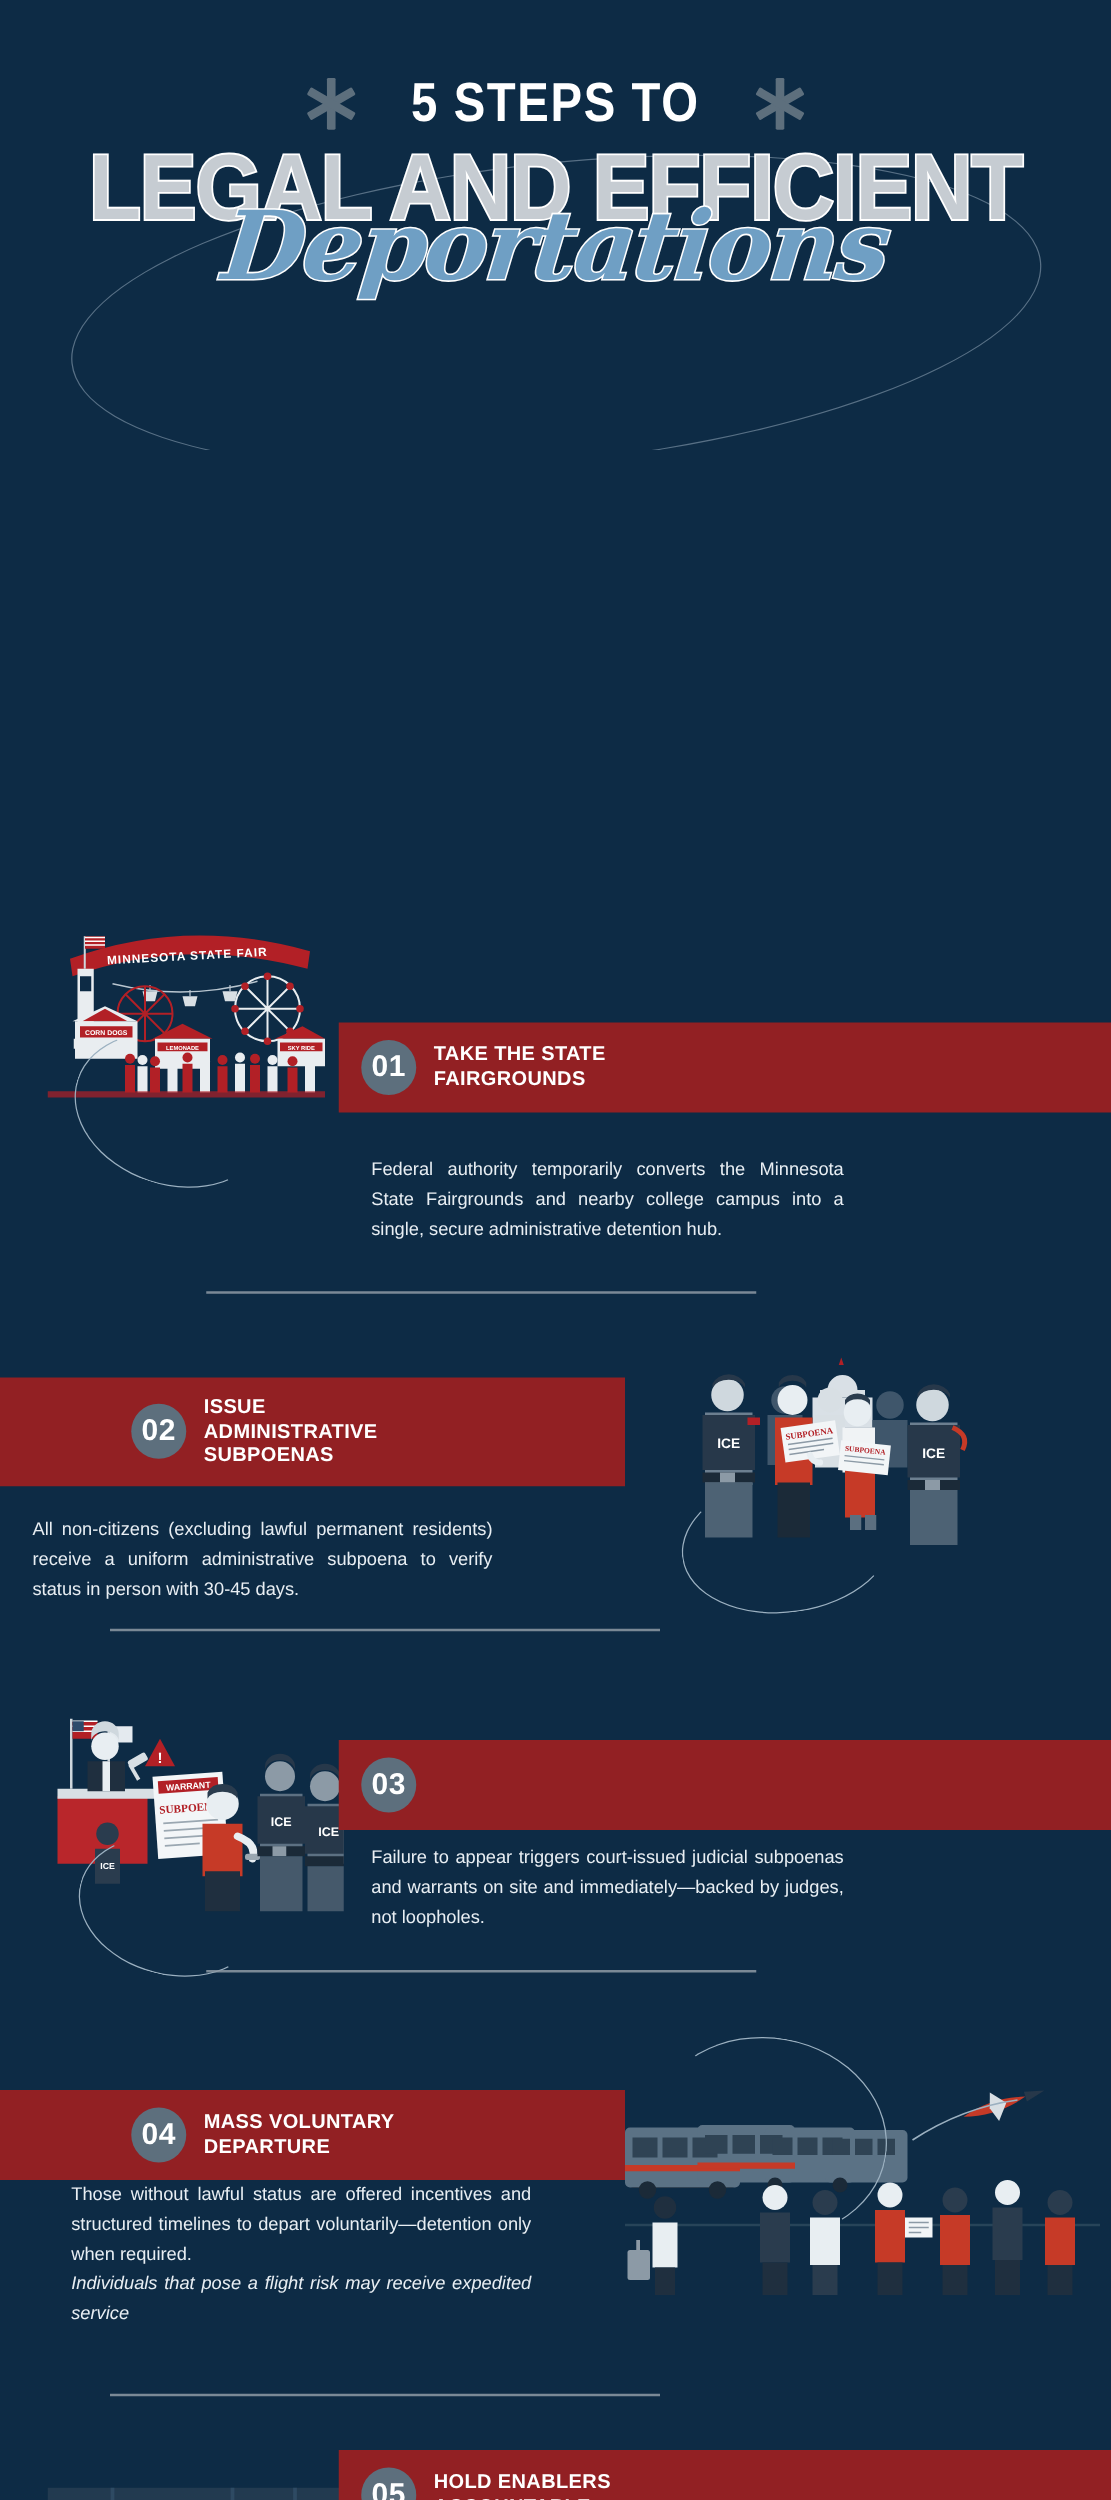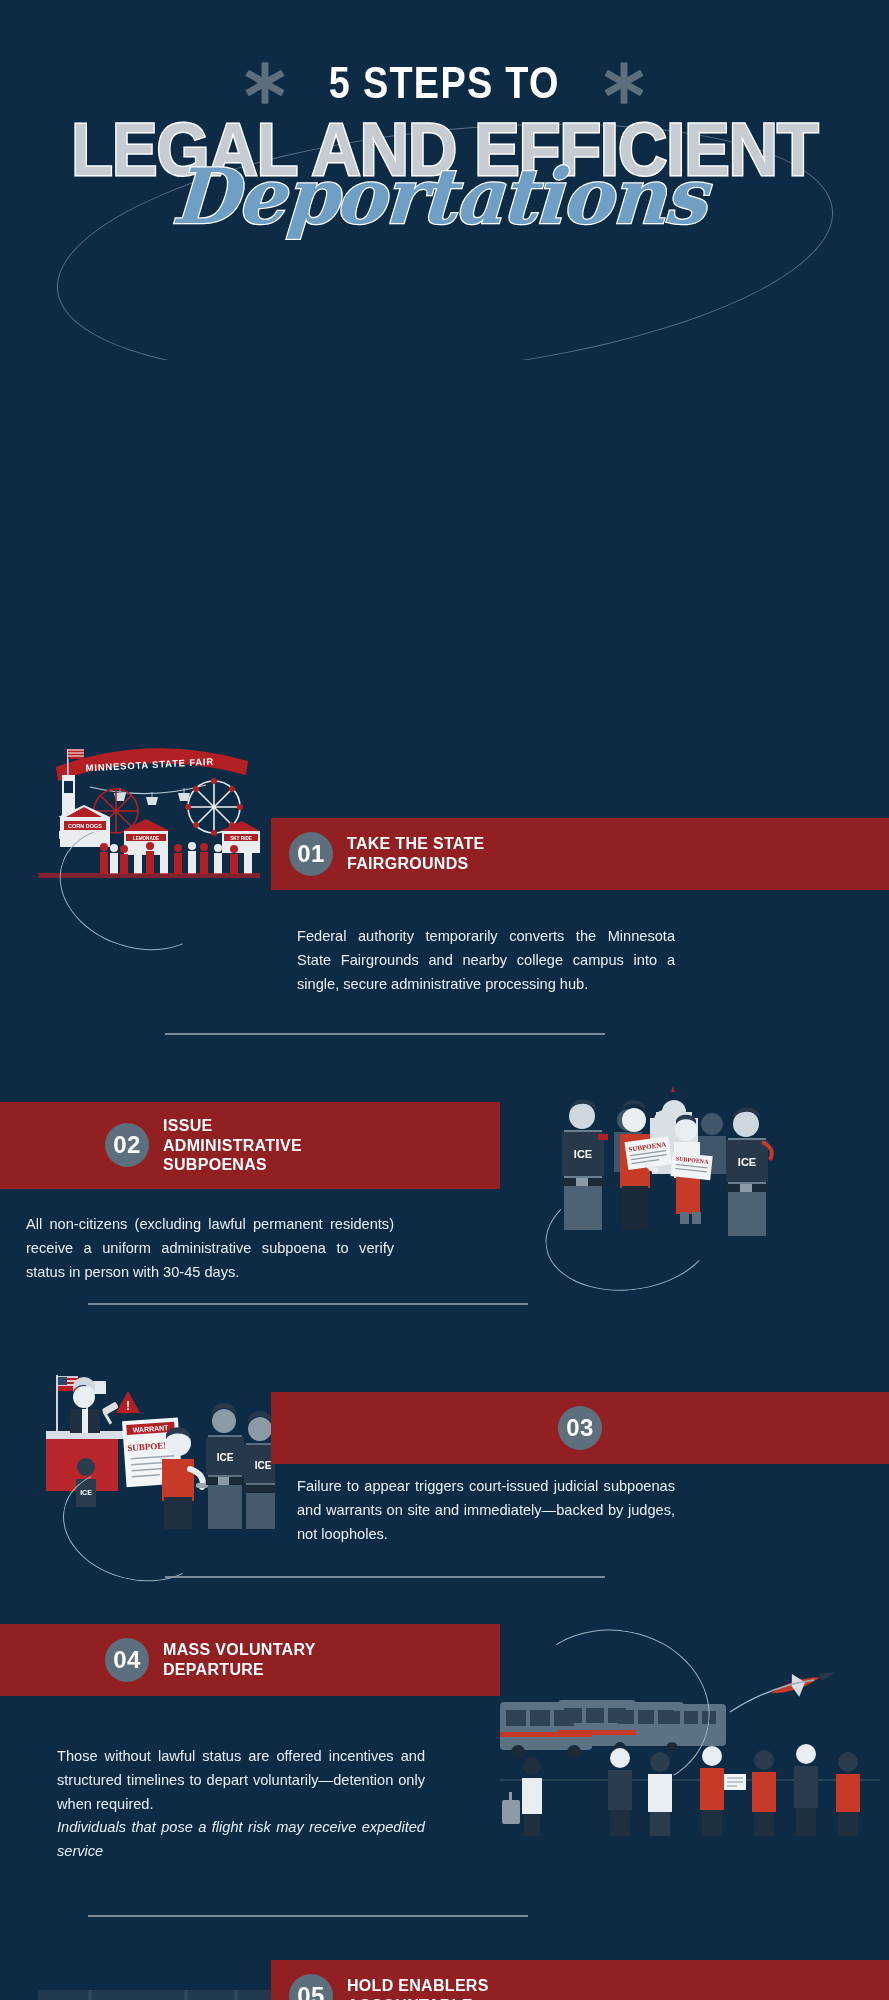--- a/index.html
+++ b/index.html
@@ -293,21 +293,21 @@
       </svg>
     </div>
     <div class="wire" style="left:58px; top:468px; width:160px; height:120px; border-color:#9bb0c0; border-right-color:transparent; border-top-color:transparent; transform:rotate(18deg);"></div>
 
     <div class="banner right" style="top:458px;">
       <div class="num-circle">01</div>
       <div class="banner-title">TAKE THE STATE
 FAIRGROUNDS</div>
     </div>
 
-    <div class="body-text right" style="top:565px;">Federal authority temporarily converts the Minnesota State Fairgrounds and nearby college campus into a single, secure administrative processing hub.</div>
+    <div class="body-text right" style="top:565px;">Federal authority temporarily converts the Minnesota State Fairgrounds and nearby college campus into a single, secure administrative detention hub.</div>
 
     <div class="divider" style="left:165px; top:673px; width:440px;"></div>
   </div>
 
   <div class="step">
     <div class="illus" style="left:530px; top:720px; width:260px; height:180px;">
       <svg viewBox="0 0 260 180" width="260" height="180" aria-hidden="true">
 
         <g fill="#e4eaef" opacity="0.95">
           <path d="M140 14 l0 -6 M132 32 a12 12 0 0 1 24 0 z"></path>
@@ -466,21 +466,21 @@
 
         <g fill="#2a3c4e">
           <circle cx="46" cy="102" r="9"></circle>
             <path d="M36 114h20v28H36z"></path>
           <text x="46" y="130" font-family="Liberation Sans, sans-serif" font-size="7" font-weight="700" fill="#ffffff" text-anchor="middle">ICE</text>
         </g>
       </svg>
     </div>
     <div class="wire" style="left:62px; top:1110px; width:150px; height:110px; border-color:#9bb0c0; border-right-color:transparent; border-top-color:transparent; transform:rotate(14deg);"></div>
 
-    <div class="banner right" style="top:1032px;flex-direction:column;">
+    <div class="banner right" style="top:1032px;">
       <div class="num-circle">03</div>
     </div>
 
     <div class="body-text right" style="top:1115px;">Failure to appear triggers court-issued judicial subpoenas and warrants on site and immediately—backed by judges, not loopholes.</div>
 
     <div class="divider" style="left:165px; top:1216px; width:440px;"></div>
   </div>
 
   <div class="step">
     <div class="illus" style="left:500px; top:1290px; width:380px; height:200px;">
@@ -563,21 +563,21 @@
         </g>
         <g>
           <circle cx="348" cy="112" r="10" fill="#2a3c4e"></circle>
           <path d="M336 124 h24 v38 h-24z" fill="#c63a27"></path>
           <rect x="338" y="162" width="20" height="24" fill="#1f2f3f"></rect>
         </g>
       </svg>
     </div>
     <div class="wire" style="left:520px; top:1270px; width:190px; height:160px; border-color:#9bb0c0; border-bottom-color:transparent; border-left-color:transparent; transform:rotate(10deg);"></div>
 
-    <div class="banner left" style="top:1264px;">
+    <div class="banner left" style="top:1312px;">
       <div class="num-circle">04</div>
       <div class="banner-title">MASS VOLUNTARY
 DEPARTURE</div>
     </div>
 
     <div class="body-text left" style="top:1385px;margin-left:31px;">
       <span>Those without lawful status are offered incentives and structured timelines to depart voluntarily—detention only when required.</span>
       <span class="ital">Individuals that pose a flight risk may receive expedited service</span>
     </div>
 

